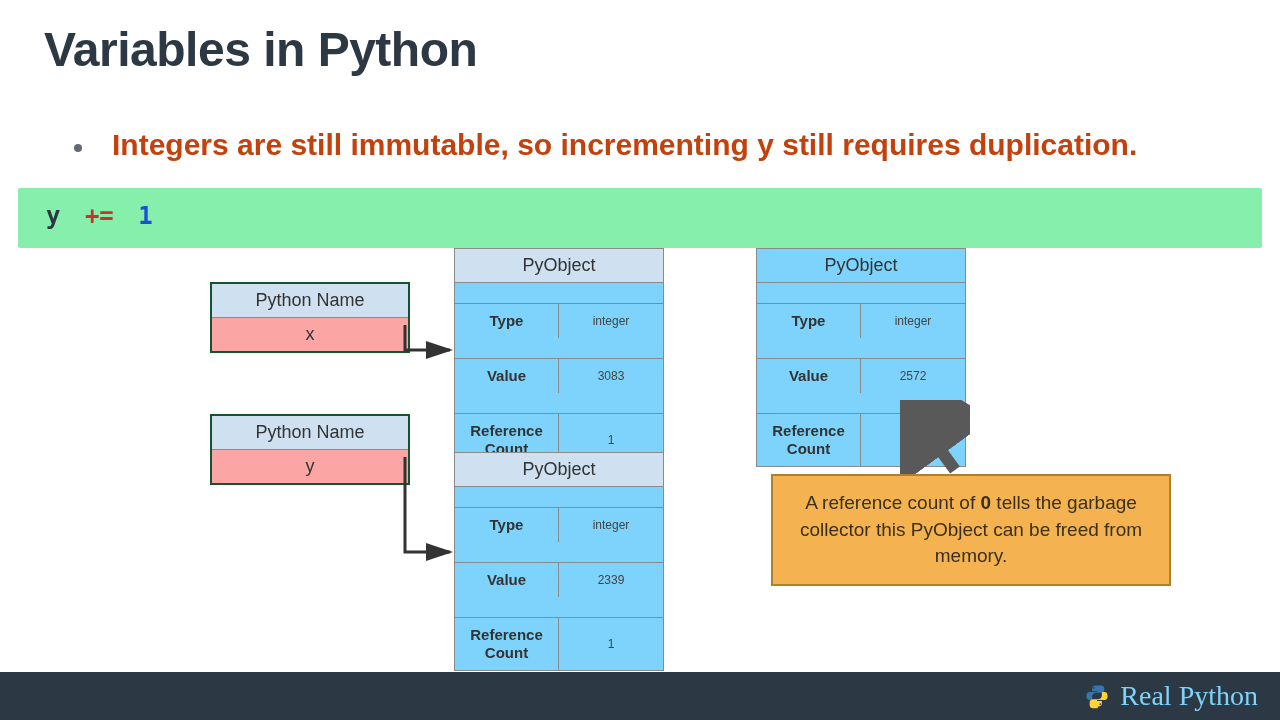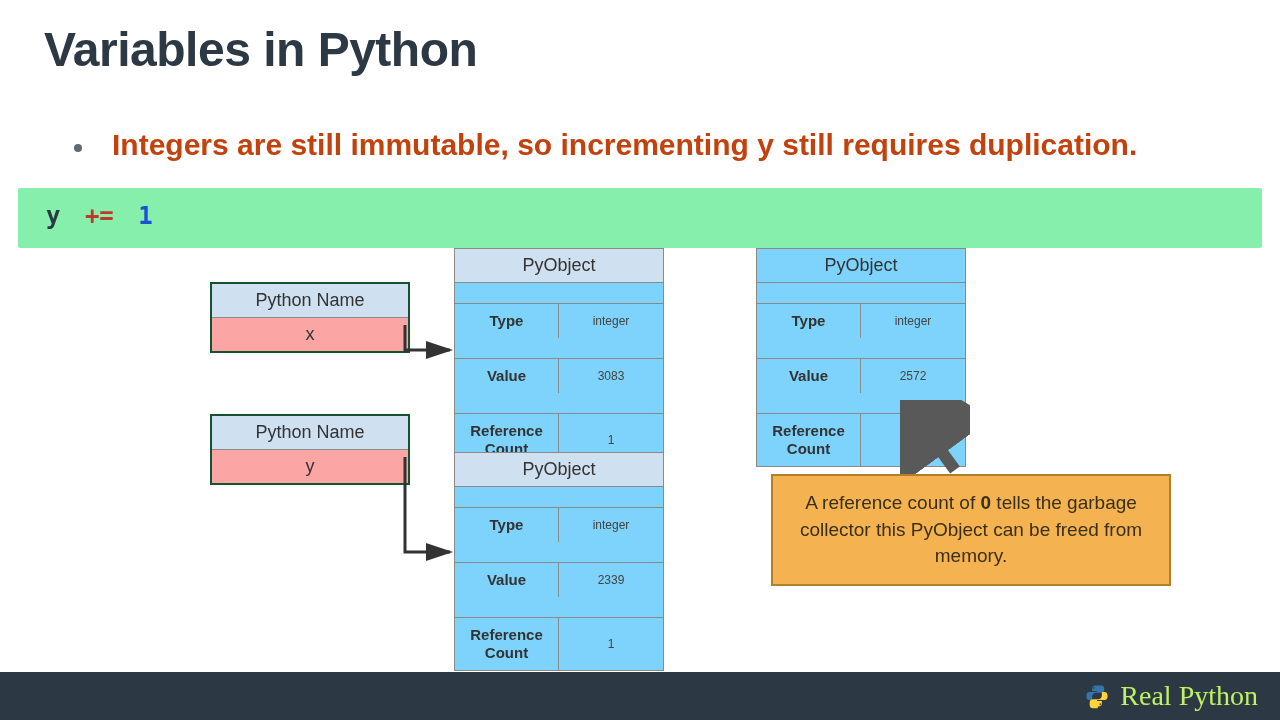--- a/index.html
+++ b/index.html
@@ -26,21 +26,21 @@
   .pyobj .hdr.blue { background: #cfe0f0; }
   .pyobj .row { display: flex; border-top: 1px solid #8a8a8a; margin-top: 20px; }
   .pyobj .row:first-of-type { border-top: none; }
   .pyobj .k { width: 50%; border-right: 1px solid #8a8a8a; text-align: center; padding: 8px 4px; font-size: 15px; font-weight: 700; color: #333; display:flex; align-items:center; justify-content:center; line-height:1.2; }
   .pyobj .v { width: 50%; text-align: center; padding: 8px 4px; font-size: 12px; color: #444; display:flex; align-items:center; justify-content:center; }
 
   .callout { position: absolute; background: #f4b350; border: 2px solid #b0802a; color: #3a301a; padding: 14px 18px; font-size: 19px; text-align: center; line-height: 1.4; width: 400px; }
   .callout b { font-weight: 800; }
 
   .footer { position: absolute; left: 0; bottom: 0; width: 1280px; height: 48px; background: #2c3843; display: flex; align-items: center; justify-content: flex-end; padding-right: 22px; }
-  .footer-brand { color: #bef264; font-family: "Brush Script MT", cursive; font-size: 28px; display: flex; align-items: center; gap: 10px; }
+  .footer-brand { color: #7dd3fc; font-family: "Brush Script MT", cursive; font-size: 28px; display: flex; align-items: center; gap: 10px; }
   .py-logo { width: 26px; height: 26px; position: relative; }
   .py-logo svg { width: 26px; height: 26px; }
 
   
   .arrow { position: absolute; pointer-events: none; }
 </style>
 </head>
 <body>
 
 <div class="slide">

